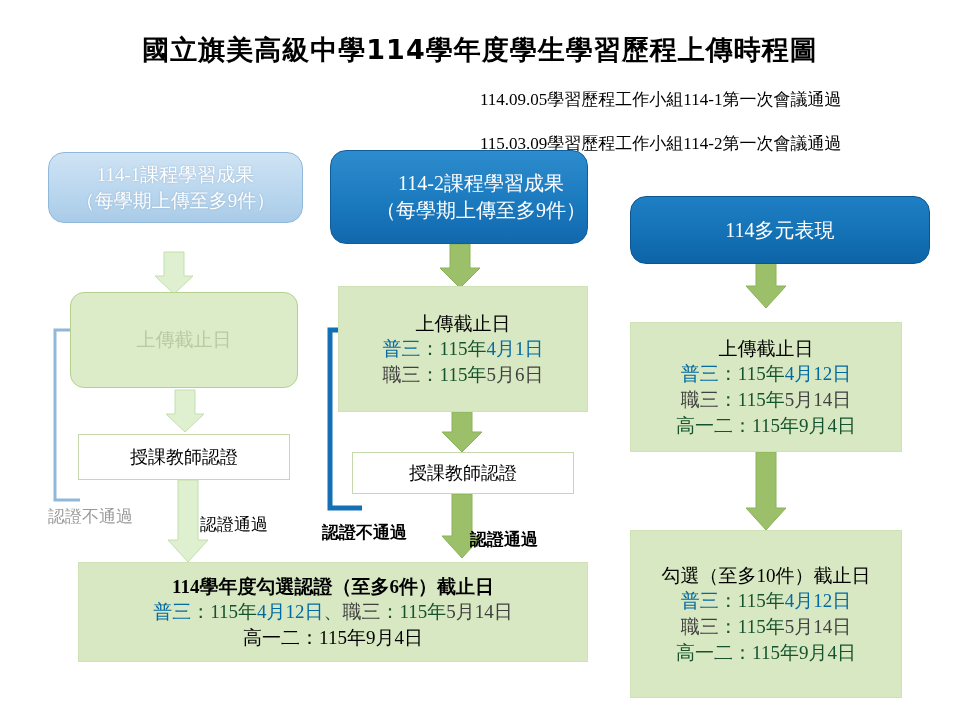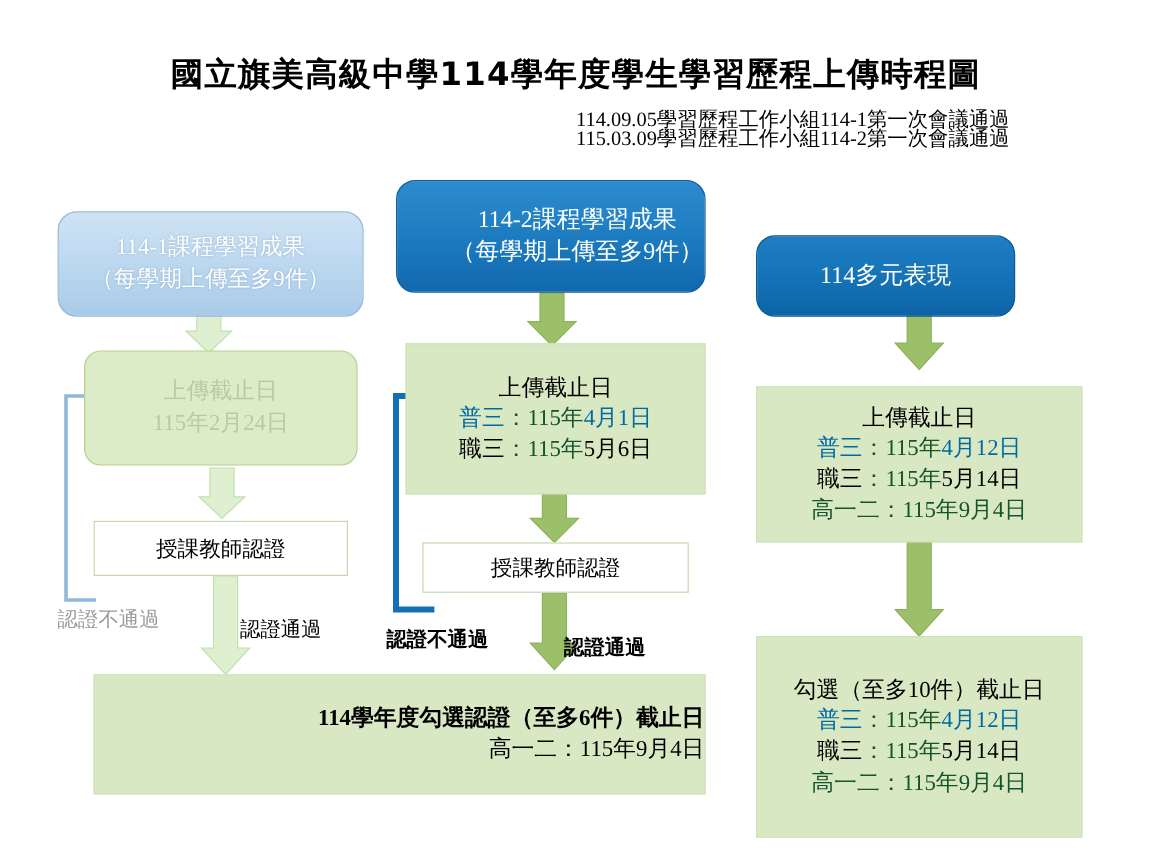--- a/index.html
+++ b/index.html
@@ -22,31 +22,30 @@
     position: absolute;
     left: 0;
     top: 32px;
     width: 960px;
     text-align: center;
     font-size: 27px;
     font-weight: bold;
     letter-spacing: 1px;
     color: #000000;
     font-family: "DejaVu Sans", "Liberation Sans", sans-serif;
-    margin-top: 12px;
   }
   .note {
     position: absolute;
     font-size: 17px;
     color: #000000;
     font-family: "Liberation Serif", serif;
     white-space: nowrap;
   }
   .note1 { left: 480px; top: 88px; }
-  .note2 { left: 480px; top: 104px; font-family: Liberation Serif, serif; }
+  .note2 { left: 480px; top: 132px; font-family: Liberation Serif, serif; }
 
   .box {
     position: absolute;
     box-sizing: border-box;
     display: flex;
     flex-direction: column;
     align-items: center;
     justify-content: center;
     text-align: center;
     line-height: 1.35;
@@ -94,21 +93,21 @@
     font-size: 19px;
   }
   .white-box {
     background: #ffffff;
     border: 1px solid #c6d9ae;
     color: #000000;
     font-size: 18px;
   }
 
   .red { color: #0369a1; }
-  .magenta { color: #000000; }
+  .magenta { color: #404040; }
   .blk { color: #14532d; }
 
   .label {
     position: absolute;
     font-size: 17px;
     font-family: "Liberation Serif", serif;
     white-space: nowrap;
     color: #000000;
   }
   .label.grey { color: #9a9a9a; }
@@ -176,28 +175,27 @@
 
     <g>
       <path d="M756,262 L756,286 L746,286 L766,308 L786,286 L776,286 L776,262 Z" fill="#9cc06a" stroke="#8ab258" stroke-width="1"></path>
     </g>
 
     <g>
       <path d="M756,452 L756,508 L746,508 L766,530 L786,508 L776,508 L776,452 Z" fill="#9cc06a" stroke="#8ab258" stroke-width="1"></path>
     </g>
   </svg>
 
-  <div class="box blue-light" style="left:48px; top:152px; width:255px; height:88px;margin-top:24px;">
+  <div class="box blue-light" style="left:48px; top:152px; width:255px; height:71px;">
     <div class="line">114-1課程學習成果</div>
     <div class="line">（每學期上傳至多9件）</div>
   </div>
 
   <div class="box green-soft" style="left:70px; top:292px; width:228px; height:96px;">
     <div class="line">上傳截止日</div>
-    <div class="line">115年2月24日</div>
   </div>
 
   <div class="box white-box" style="left:78px; top:434px; width:212px; height:46px;">
     <div class="line">授課教師認證</div>
   </div>
 
   <div class="label grey" style="left:48px; top:505px;">認證不通過</div>
   <div class="label" style="left:200px; top:513px;">認證通過</div>
 
   <div class="box blue-strong" style="left:330px; top:150px; width:258px; height:94px;">
@@ -215,21 +213,21 @@
     </div>
   </div>
 
   <div class="box white-box" style="left:352px; top:452px; width:222px; height:42px;">
     <div class="line">授課教師認證</div>
   </div>
 
   <div class="label" style="left:322px; top:521px; font-weight:bold;">認證不通過</div>
   <div class="label" style="left:470px; top:528px; font-weight:bold;">認證通過</div>
 
-  <div class="box blue-dark" style="left:630px; top:196px; width:216px; height:68px;">
+  <div class="box blue-dark" style="left:630px; top:196px; width:300px; height:68px;">
     <div class="line">114多元表現</div>
   </div>
 
   <div class="box green-plain" style="left:630px; top:322px; width:272px; height:130px;">
     <div class="line">上傳截止日</div>
     <div class="line">
       <span class="red">普三</span><span class="blk">：115年</span><span class="red">4月12日</span>
     </div>
     <div class="line">
       <span class="magenta">職三</span><span class="blk">：115年</span><span class="magenta">5月14日</span>
@@ -245,18 +243,21 @@
       <span class="red">普三</span><span class="blk">：115年</span><span class="red">4月12日</span>
     </div>
     <div class="line">
       <span class="magenta">職三</span><span class="blk">：115年</span><span class="magenta">5月14日</span>
     </div>
     <div class="line">
       <span class="blk">高一二</span><span class="blk">：115年9月4日</span>
     </div>
   </div>
 
-  <div class="box green-plain" style="left:78px; top:562px; width:510px; height:100px;align-items:flex-end;">
+  <div class="box green-plain" style="left:78px; top:562px; width:510px; height:100px;">
     <div class="line" style="font-weight:bold;">114學年度勾選認證（至多6件）截止日</div>
+    <div class="line">
+      <span class="red">普三</span><span class="blk">：115年</span><span class="red">4月12日</span><span class="blk">、</span><span class="magenta">職三</span><span class="blk">：115年</span><span class="magenta">5月14日</span>
+    </div>
     <div class="line">高一二：115年9月4日</div>
   </div>
 
 </div>
 
 </body></html>

